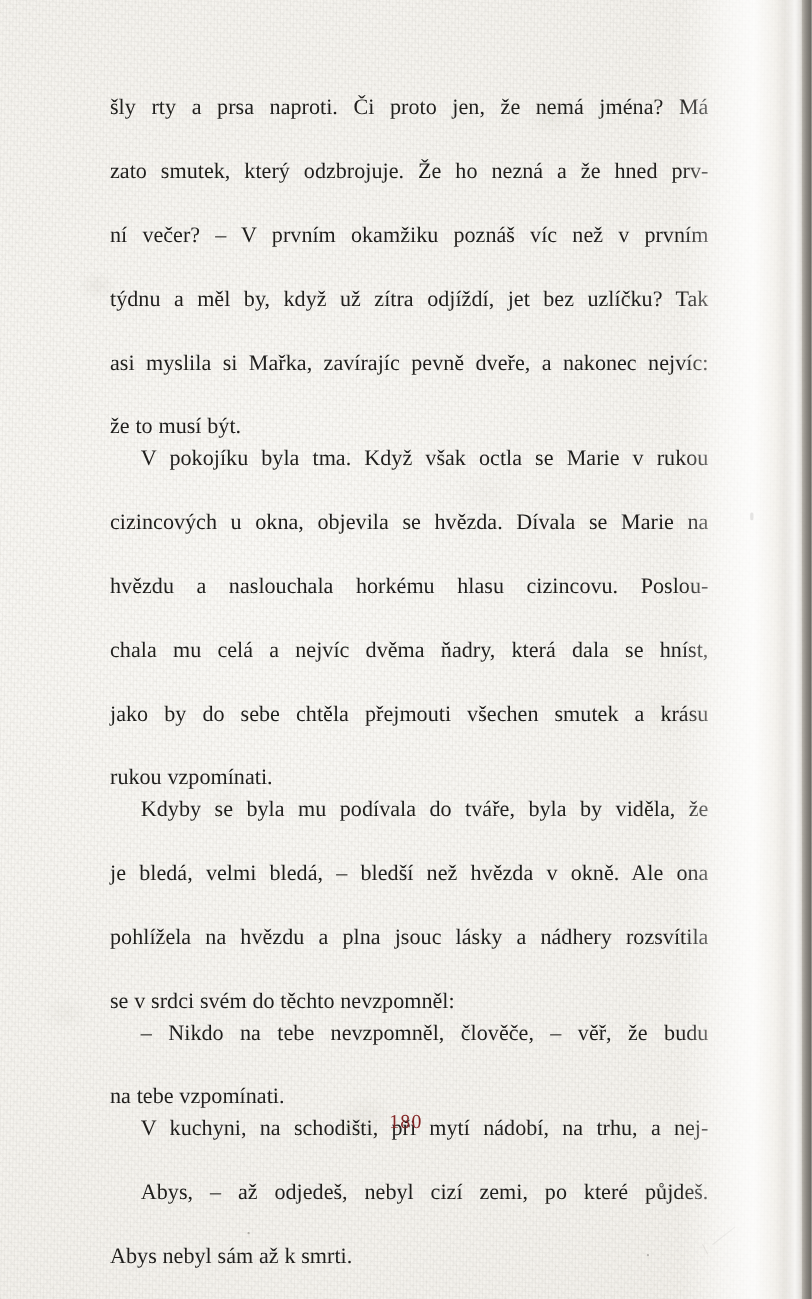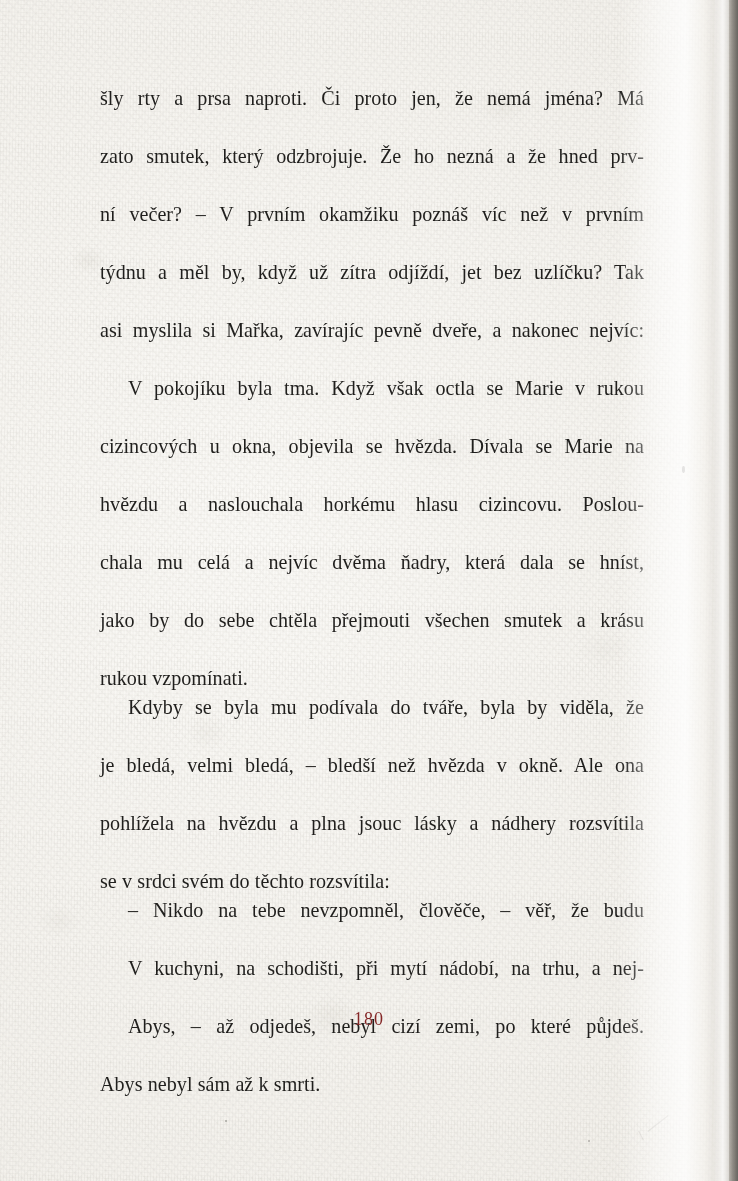--- a/index.html
+++ b/index.html
@@ -202,37 +202,39 @@
   <div class="paper-grain"></div>
   <div class="paper-mottle"></div>
 
   <div class="textblock" id="textblock">
       <p class="para cont">
         <span class="ln">šly rty a prsa naproti. Či proto jen, že nemá jména? Má</span>
         <span class="ln">zato smutek, který odzbrojuje. Že ho nezná a že hned prv-</span>
         <span class="ln">ní večer? – V prvním okamžiku poznáš víc než v prvním</span>
         <span class="ln">týdnu a měl by, když už zítra odjíždí, jet bez uzlíčku? Tak</span>
         <span class="ln">asi myslila si Mařka, zavírajíc pevně dveře, a nakonec nejvíc:</span>
+        <span class="ln last">že to musí být.</span>
       </p>
       <p class="para">
         <span class="ln ind">V pokojíku byla tma. Když však octla se Marie v rukou</span>
         <span class="ln">cizincových u okna, objevila se hvězda. Dívala se Marie na</span>
         <span class="ln">hvězdu a naslouchala horkému hlasu cizincovu. Poslou-</span>
         <span class="ln">chala mu celá a nejvíc dvěma ňadry, která dala se hníst,</span>
         <span class="ln">jako by do sebe chtěla přejmouti všechen smutek a krásu</span>
         <span class="ln last">rukou vzpomínati.</span>
       </p>
       <p class="para">
         <span class="ln ind">Kdyby se byla mu podívala do tváře, byla by viděla, že</span>
         <span class="ln">je bledá, velmi bledá, – bledší než hvězda v okně. Ale ona</span>
         <span class="ln">pohlížela na hvězdu a plna jsouc lásky a nádhery rozsvítila</span>
-        <span class="ln last">se v srdci svém do těchto rozsvítila:</span>
+        <span class="ln last">se v srdci svém do těchto nevzpomněl:</span>
       </p>
       <p class="para">
         <span class="ln ind">– Nikdo na tebe nevzpomněl, člověče, – věř, že budu</span>
+        <span class="ln last">na tebe vzpomínati.</span>
       </p>
       <p class="para">
         <span class="ln ind">V kuchyni, na schodišti, při mytí nádobí, na trhu, a nej-</span>
       </p>
       <p class="para">
         <span class="ln ind">Abys, – až odjedeš, nebyl cizí zemi, po které půjdeš.</span>
         <span class="ln last">Abys nebyl sám až k smrti.</span>
       </p>
     </div>
 

